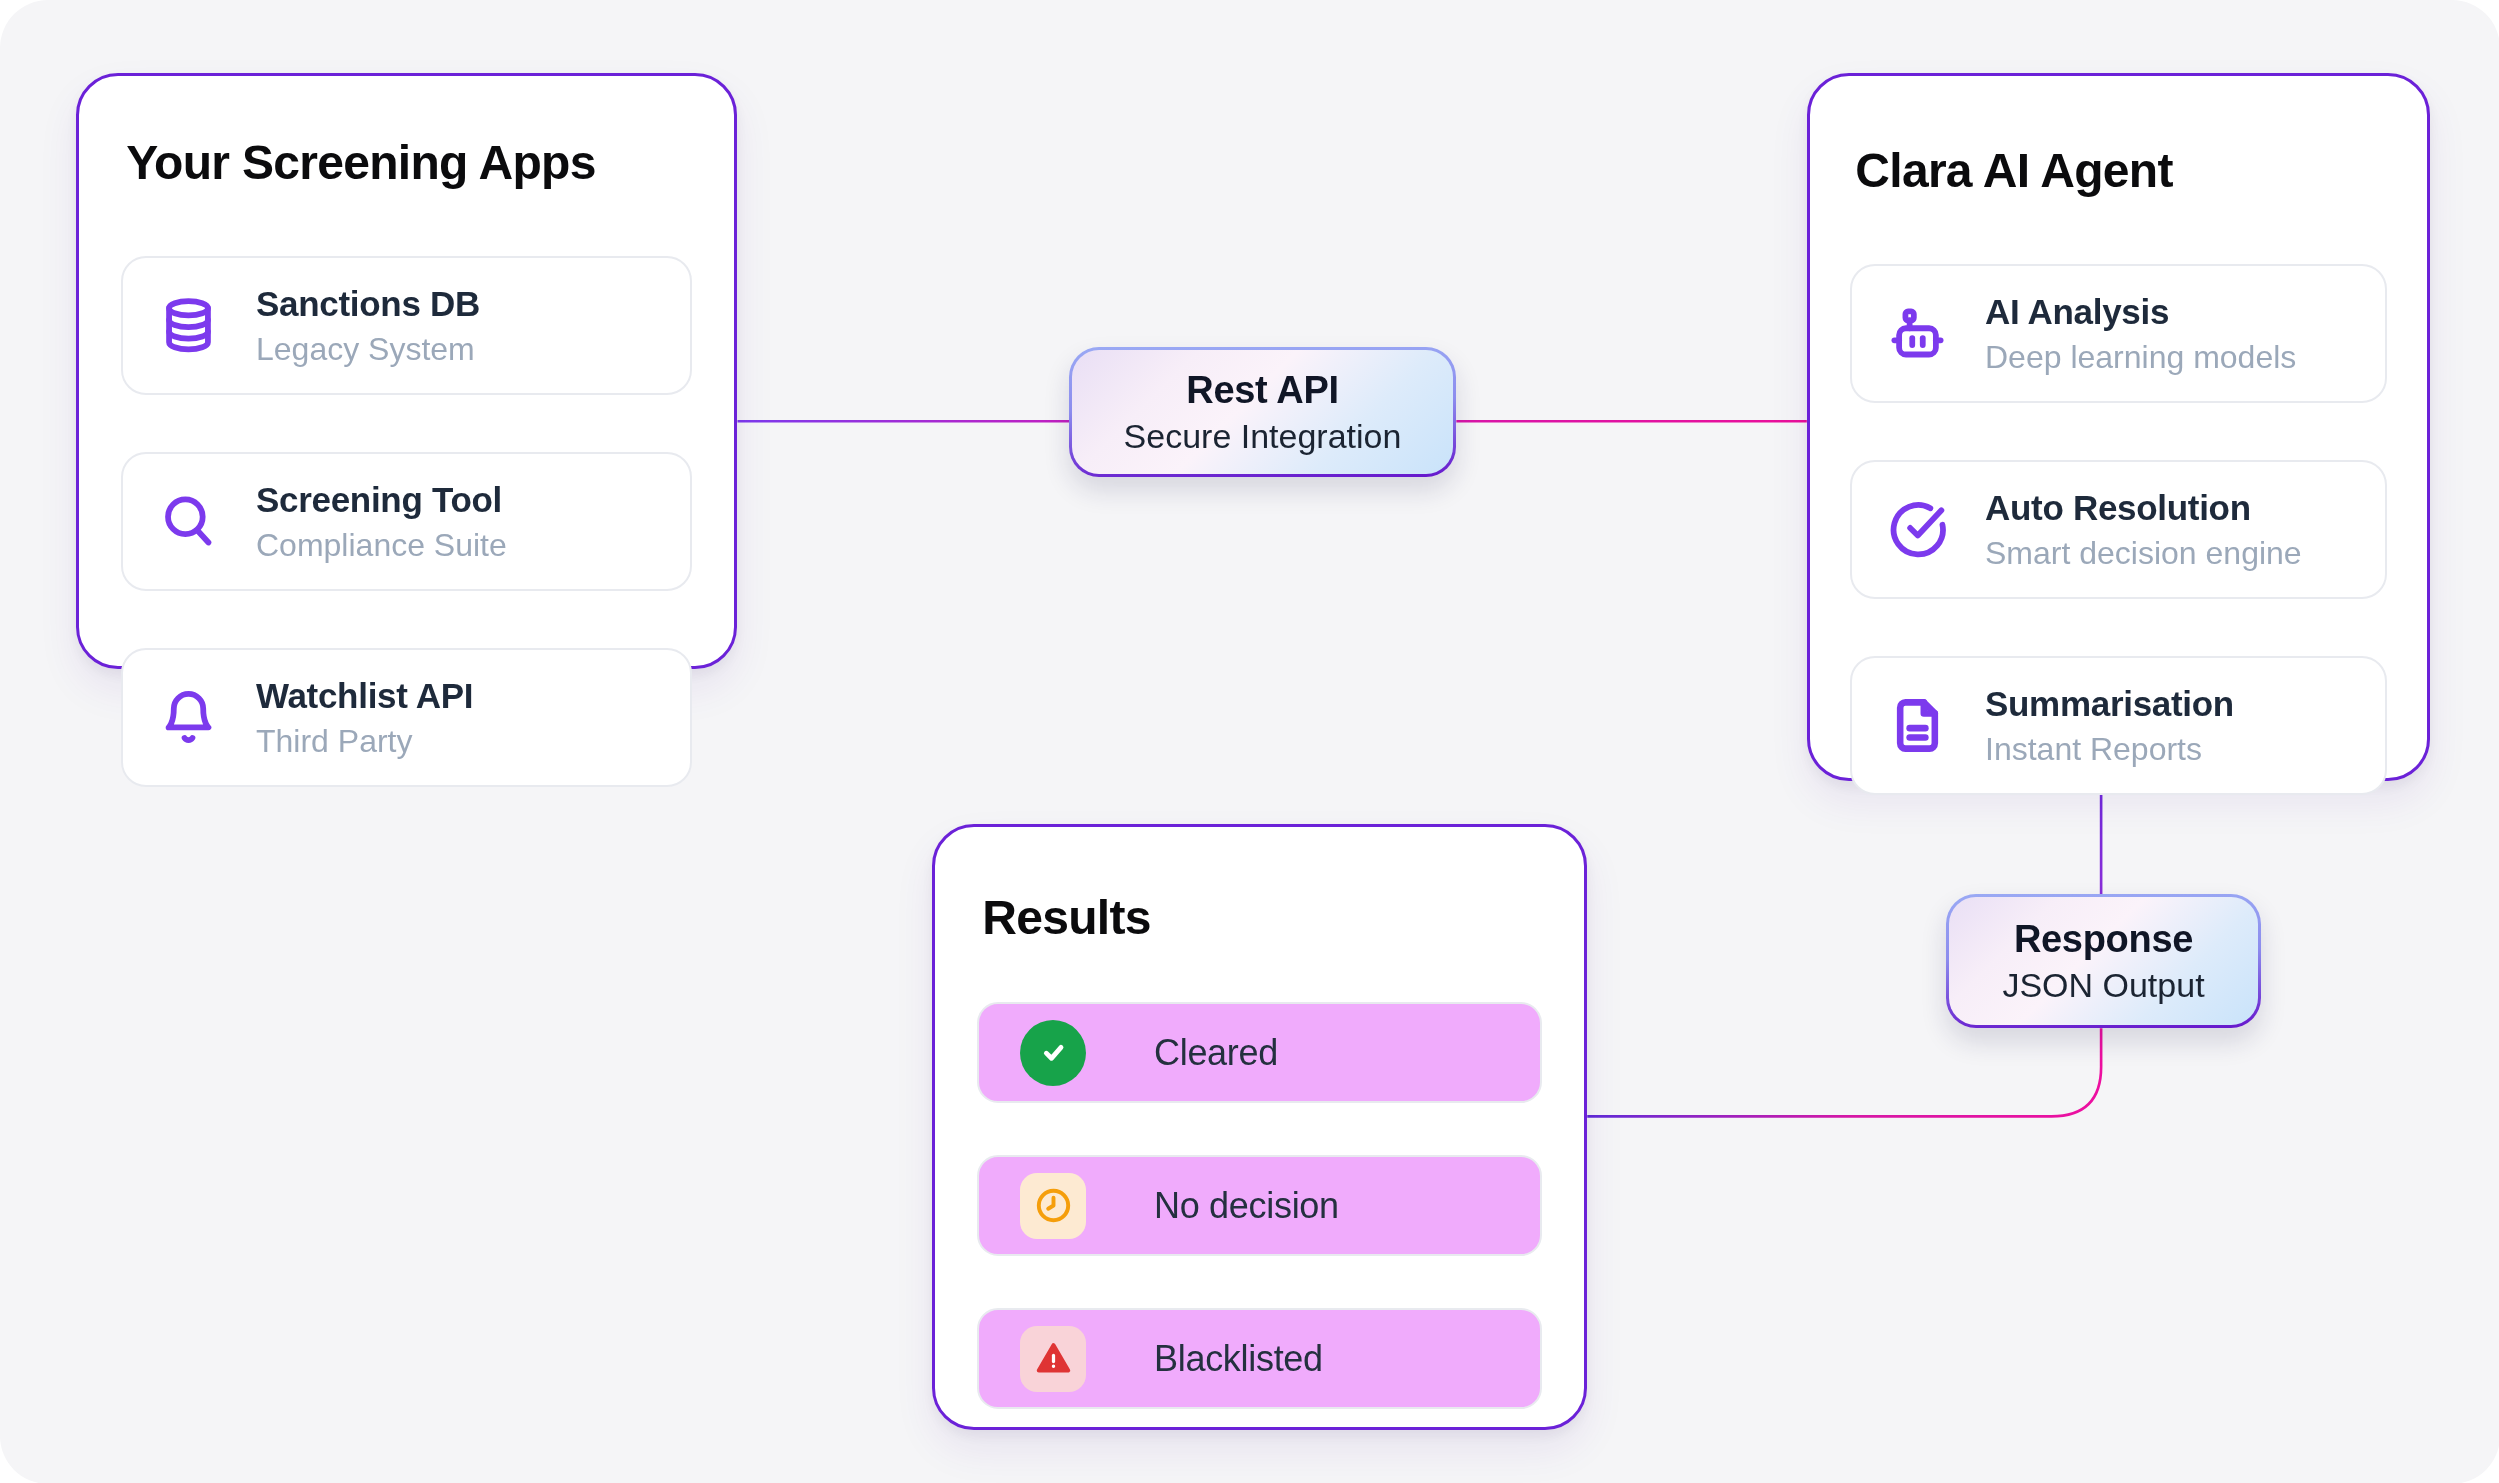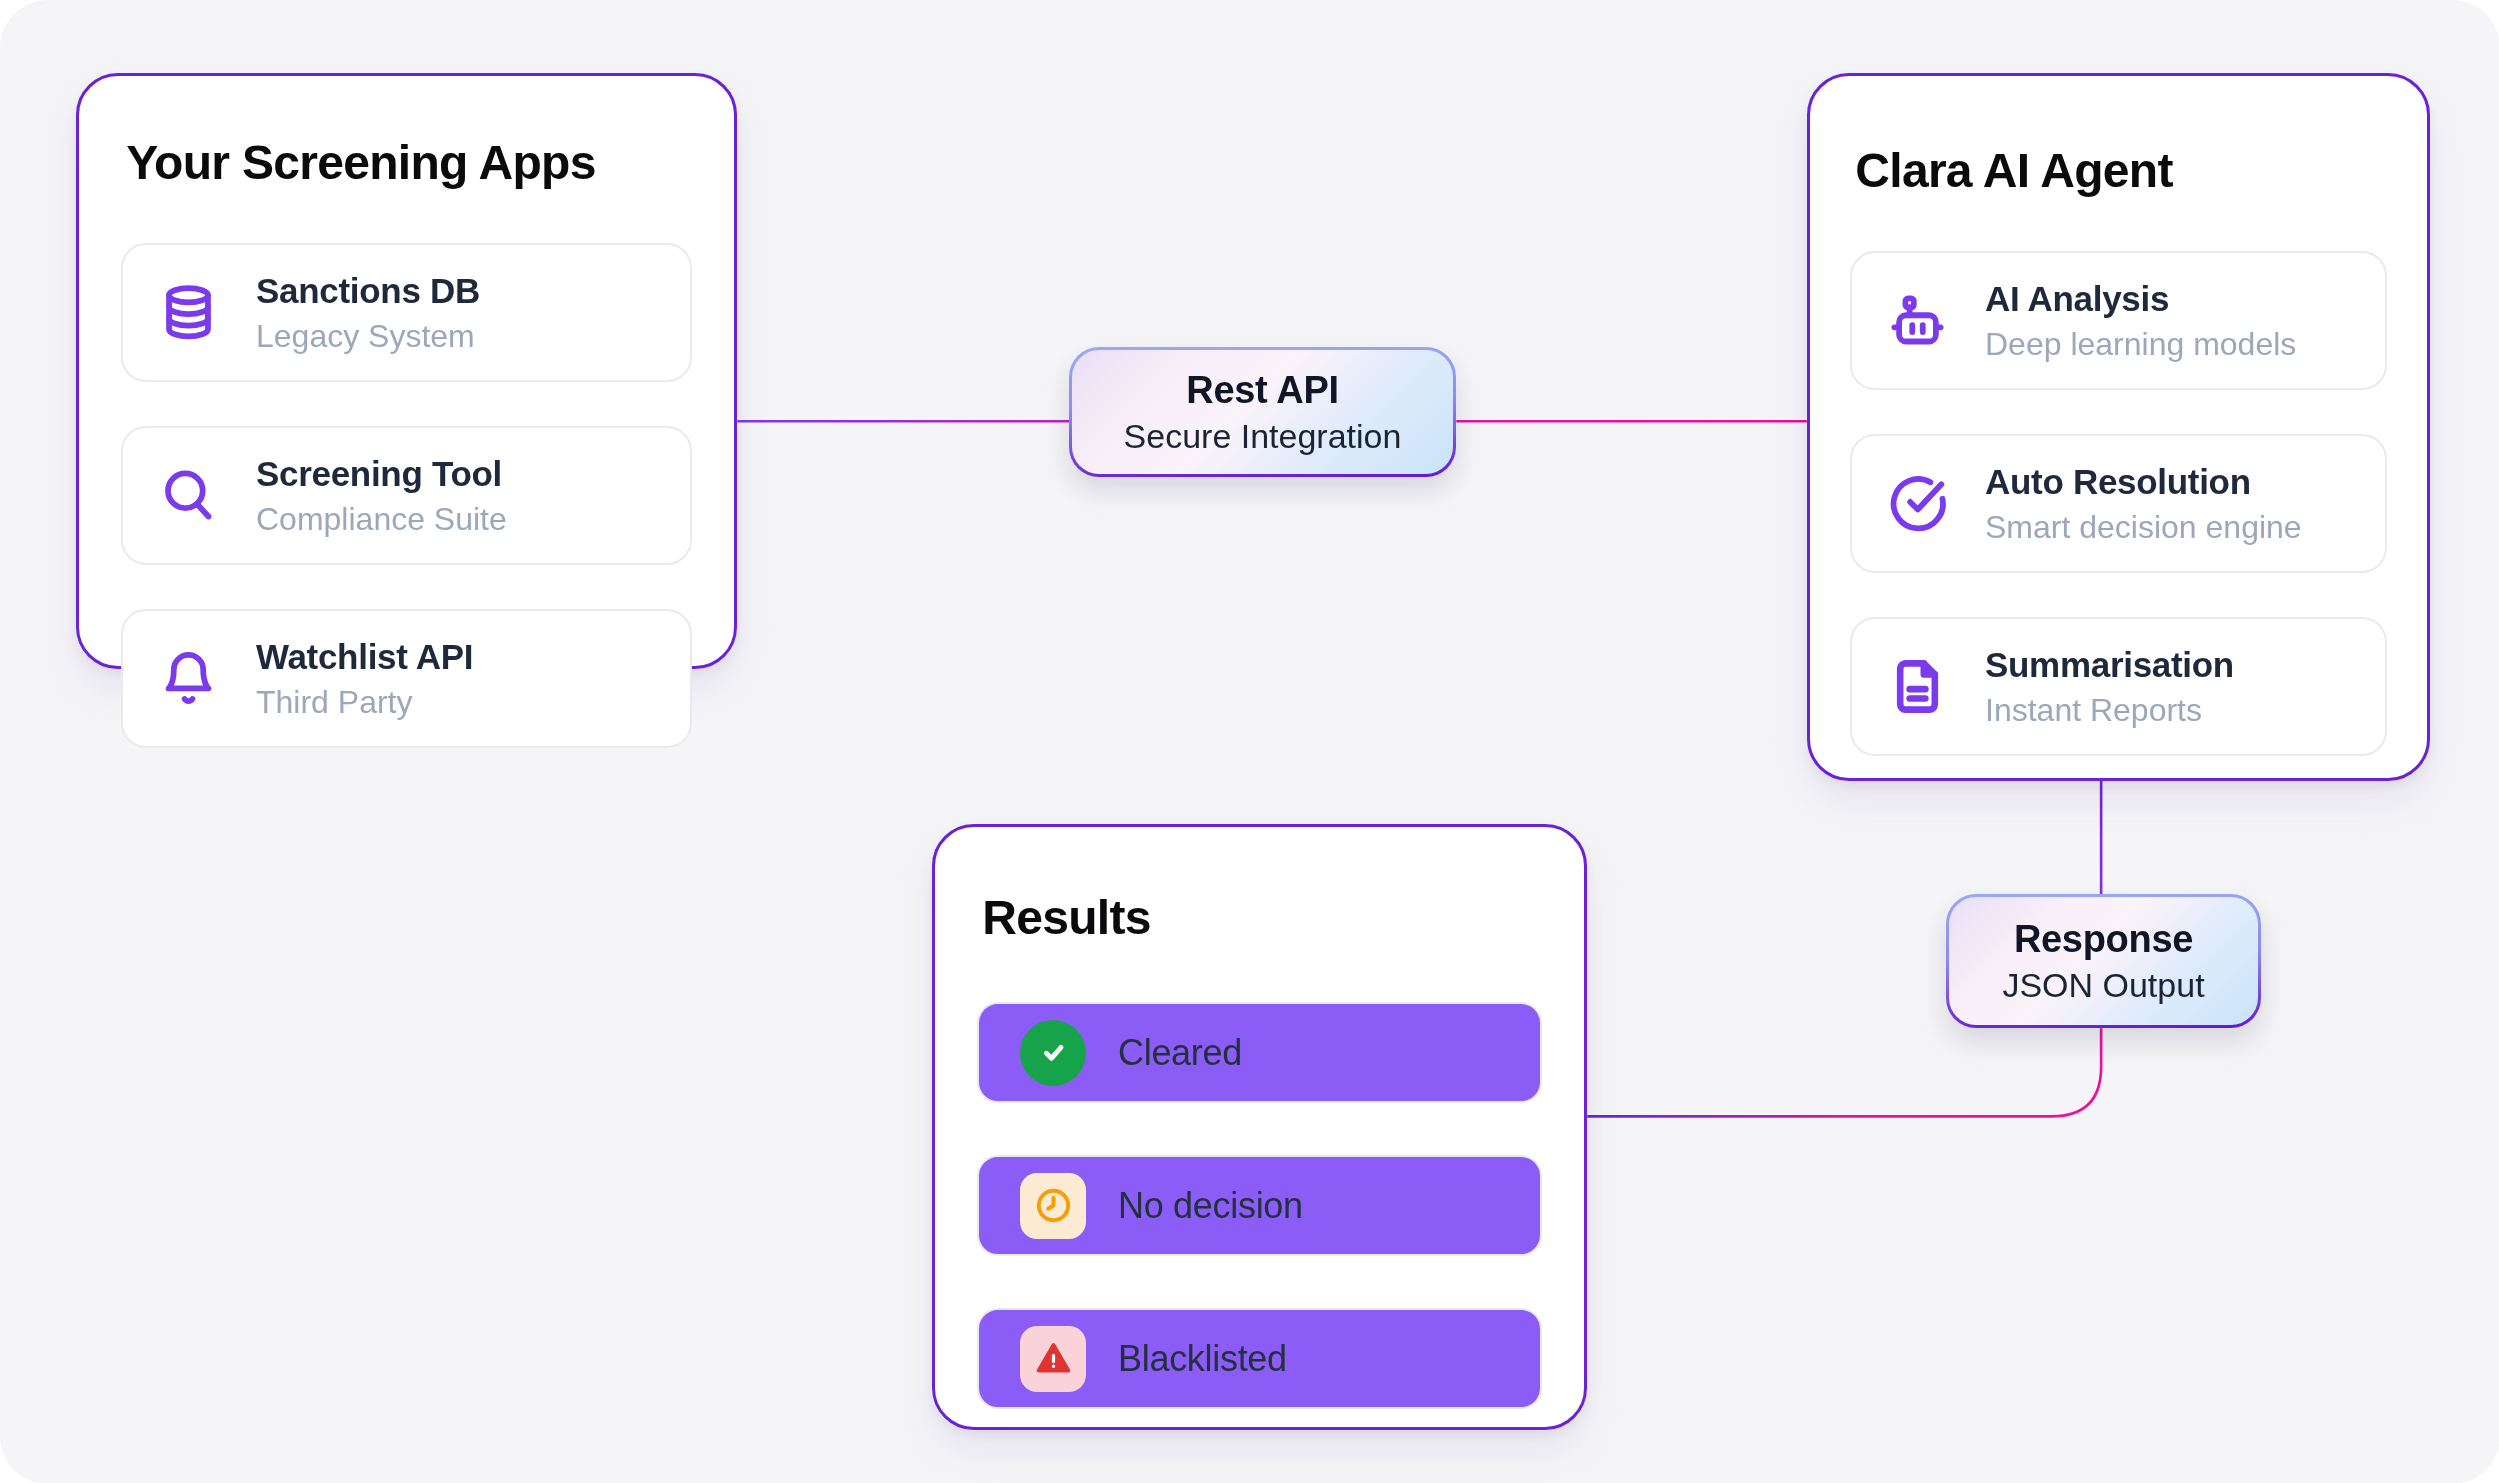--- a/index.html
+++ b/index.html
@@ -10,31 +10,31 @@
   
   .card{position:absolute;background:#ffffff;border:3.3px solid #6B21D8;border-radius:42px;
         box-shadow:0 20px 40px rgba(76,29,149,.08),0 5.3px 12px rgba(15,23,42,.05);box-sizing:border-box;}
   .apps-card{left:76px;top:73px;width:661px;height:596px;padding:0 42px;}
   .clara-card{left:1807px;top:73px;width:623px;height:708px;padding:8px 40px;}
   .results-card{left:932px;top:824px;width:655px;height:606px;padding:4px 42px;}
 
   .card-title{margin:58px 0 0 5.3px;font-size:48px;line-height:57px;font-weight:600;color:#0B0B0D;letter-spacing:-0.7px;}
   .items{margin-top:52px;display:flex;flex-direction:column;gap:44px;}
   .item{height:139px;border:2px solid #E8EAEF;border-radius:25px;background:#fff;display:flex;align-items:center;
-        padding:0 34px;gap:36px;box-sizing:border-box;}
+        padding:0 34px;gap:36px;box-sizing:border-box;margin-top:13px;}
   .item .icon{width:63px;height:63px;flex:0 0 auto;display:flex;align-items:center;justify-content:center;}
   .item .icon svg{width:63px;height:63px;}
   .texts{display:flex;flex-direction:column;}
   .item-title{font-size:35px;line-height:41px;font-weight:600;color:#1E2A3B;letter-spacing:-0.3px;}
   .item-sub{font-size:32px;line-height:38px;font-weight:400;color:#9BA8B9;margin-top:5.3px;}
 
   
   .results-card .items{margin-top:56px;gap:52px;}
-  .result-row{height:101px;border:2px solid #E8EAEF;border-radius:21px;background:#8b5cf6;display:flex;align-items:center;
-              padding:0 41px;gap:32px;box-sizing:border-box;}
+  .result-row{height:101px;border:2px solid #E8EAEF;border-radius:21px;background:#f0abfc;display:flex;align-items:center;
+              padding:0 41px;gap:68px;box-sizing:border-box;}
   .chip{width:66px;height:66px;border-radius:17px;display:flex;align-items:center;justify-content:center;flex:0 0 auto;}
   .chip svg{width:41px;height:41px;}
   .chip.circle{border-radius:50%;}
   .chip.green{background:#17A34A;}
   .chip.amber{background:#FDEAD2;}
   .chip.red{background:#F9D3D8;}
   .result-label{font-size:36px;font-weight:500;color:#24303F;letter-spacing:-0.3px;}
 
   
   .node{position:absolute;border-radius:30px;padding:3.3px;

